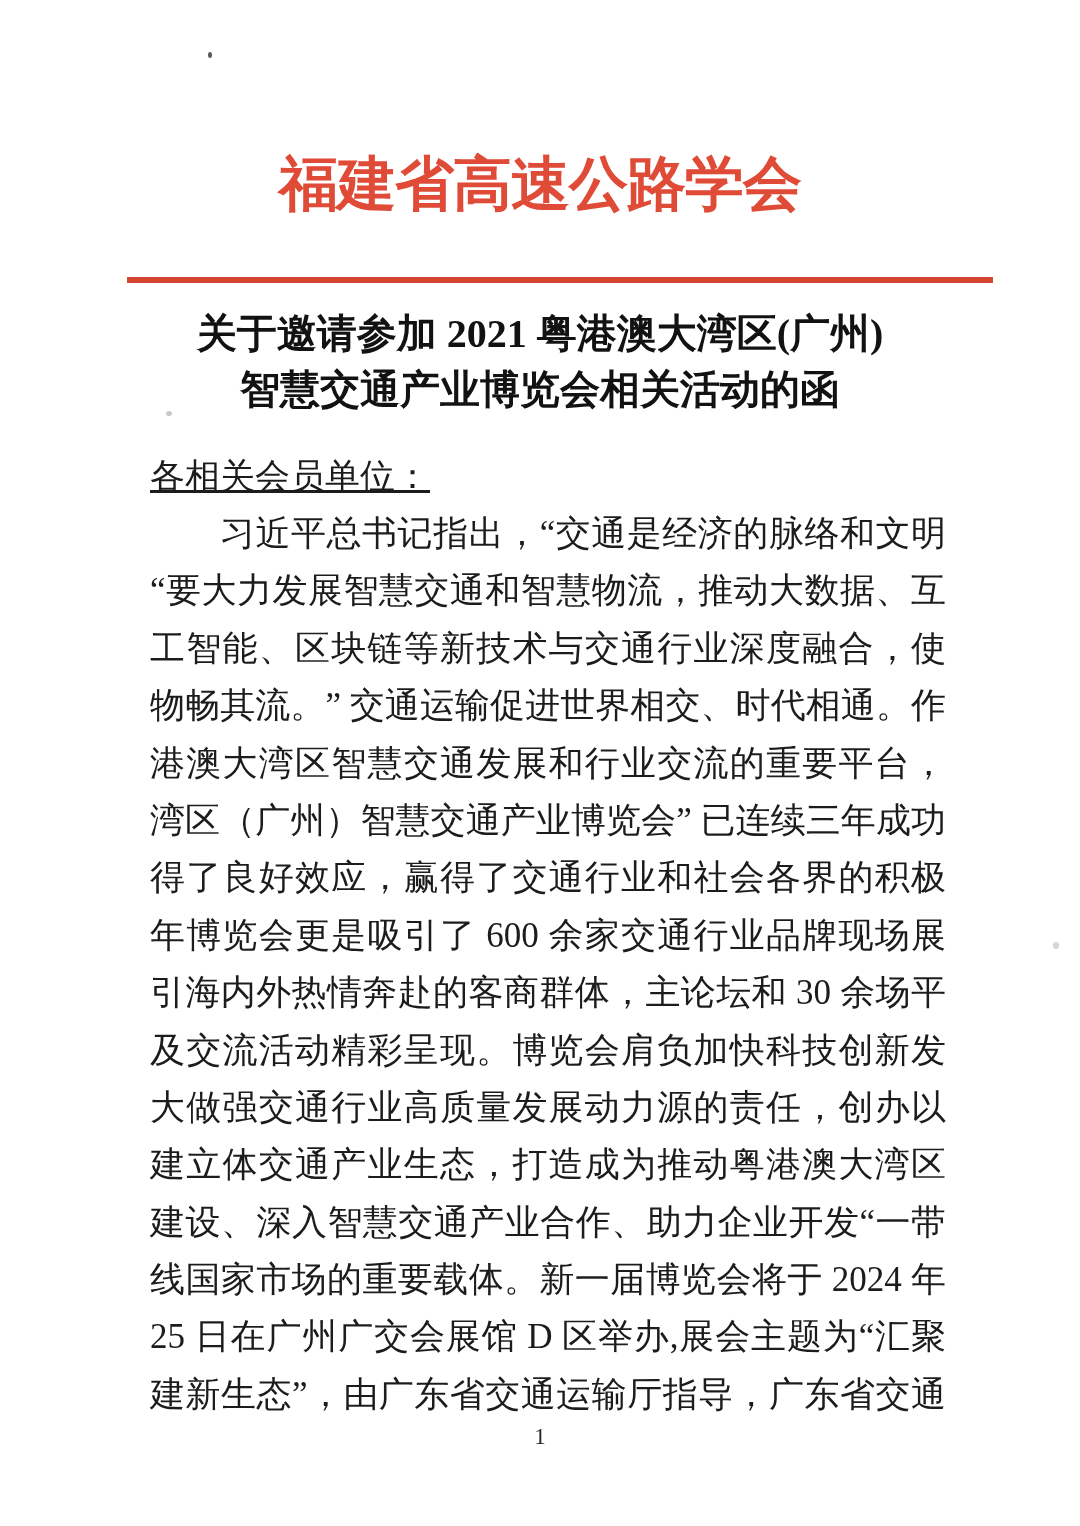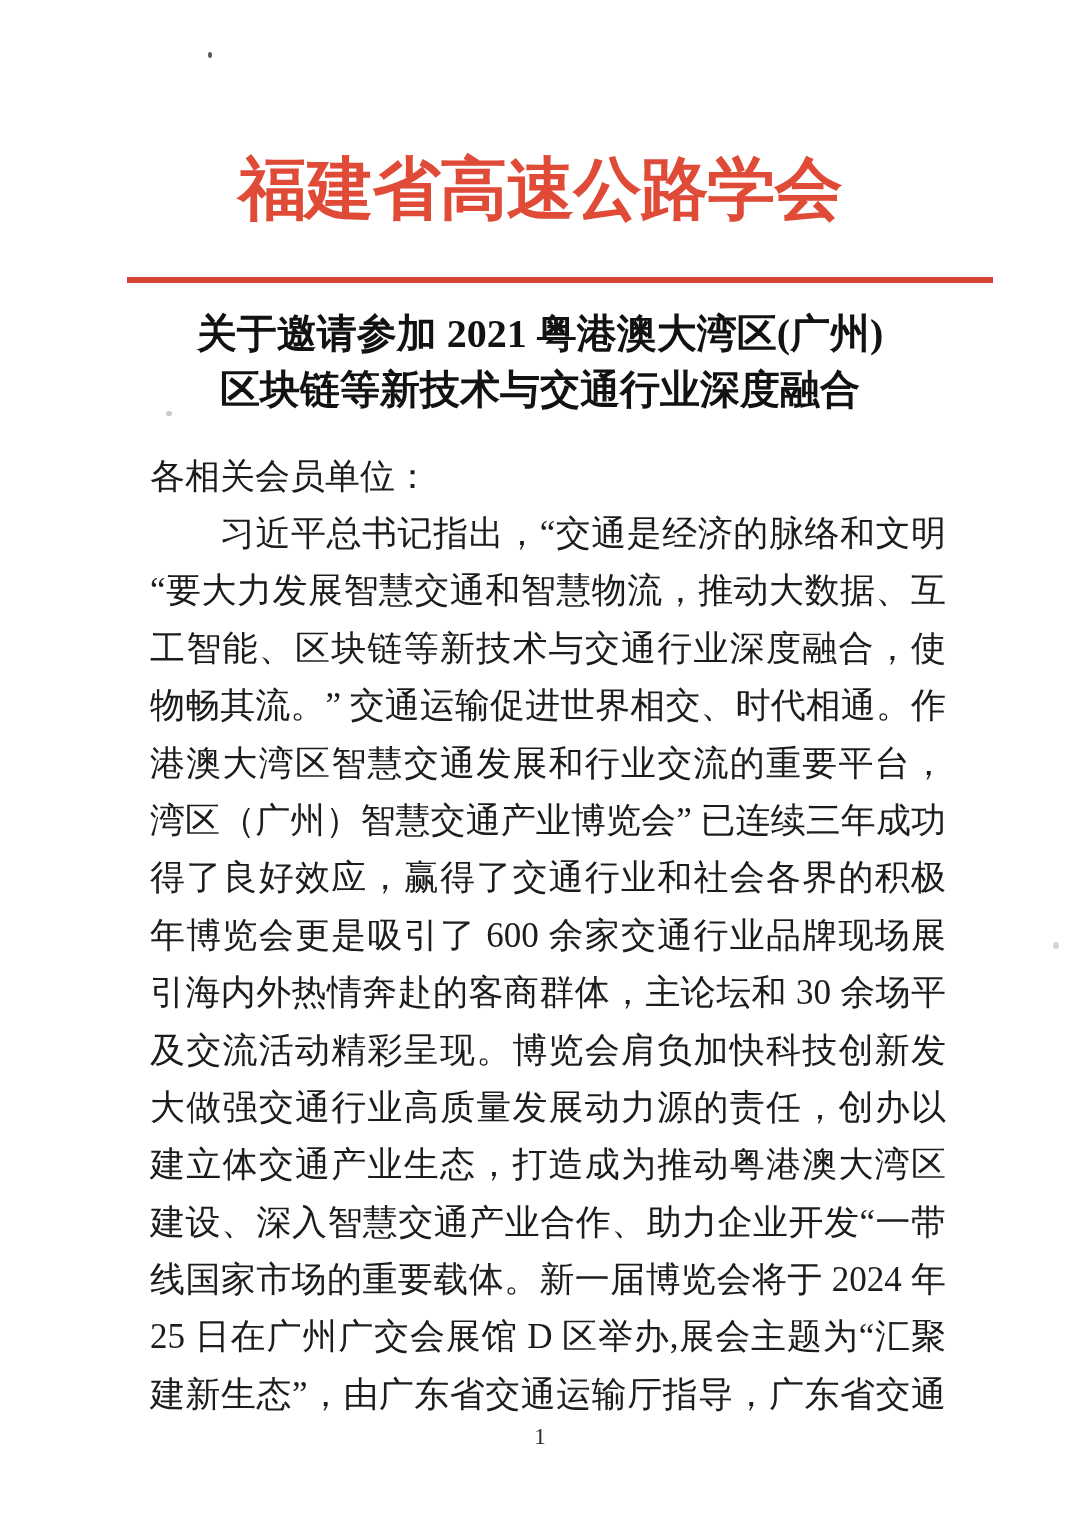--- a/index.html
+++ b/index.html
@@ -17,21 +17,21 @@
   }
 
   
   .org-name {
     position: absolute;
     top: 152px;
     left: 0;
     width: 100%;
     text-align: center;
     font-family: "Liberation Serif", serif;
-    font-size: 68px;
+    font-size: 59px;
     font-weight: 700;
     letter-spacing: -1px;
     color: #e04b38;
     line-height: 1.1;
     white-space: nowrap;
   }
   .red-rule {
     position: absolute;
     top: 277px;
     left: 127px;
@@ -62,20 +62,21 @@
     width: 796px;
     font-family: "Liberation Serif", serif;
     font-size: 35px;
     color: #1c1c1c;
   }
   .salutation {
     height: 57px;
     line-height: 57px;
     text-align: left;
     overflow: hidden;
+    text-decoration: underline;
   }
   .body-line {
     height: 57.4px;
     line-height: 57.4px;
     text-align: justify;
     text-align-last: justify;
     overflow: hidden;
   }
   .body-line.indent {
     text-indent: 2em;
@@ -105,21 +106,21 @@
 </head>
 <body>
 
 <div class="page">
 
   <div class="org-name">福建省高速公路学会</div>
   <div class="red-rule"></div>
 
   <div class="doc-title">
     <div>关于邀请参加 2021 粤港澳大湾区(广州)</div>
-    <div>区块链等新技术与交通行业深度融合</div>
+    <div>智慧交通产业博览会相关活动的函</div>
   </div>
 
   <div class="doc-body">
     <div class="salutation">各相关会员单位：</div>
     <div class="body-line indent">习近平总书记指出，“交通是经济的脉络和文明的纽带”，</div>
     <div class="body-line">“要大力发展智慧交通和智慧物流，推动大数据、互联网、人</div>
     <div class="body-line">工智能、区块链等新技术与交通行业深度融合，使人享其行、</div>
     <div class="body-line">物畅其流。” 交通运输促进世界相交、时代相通。作为促进粤</div>
     <div class="body-line">港澳大湾区智慧交通发展和行业交流的重要平台，“粤港澳大</div>
     <div class="body-line">湾区（广州）智慧交通产业博览会” 已连续三年成功举办，取</div>

